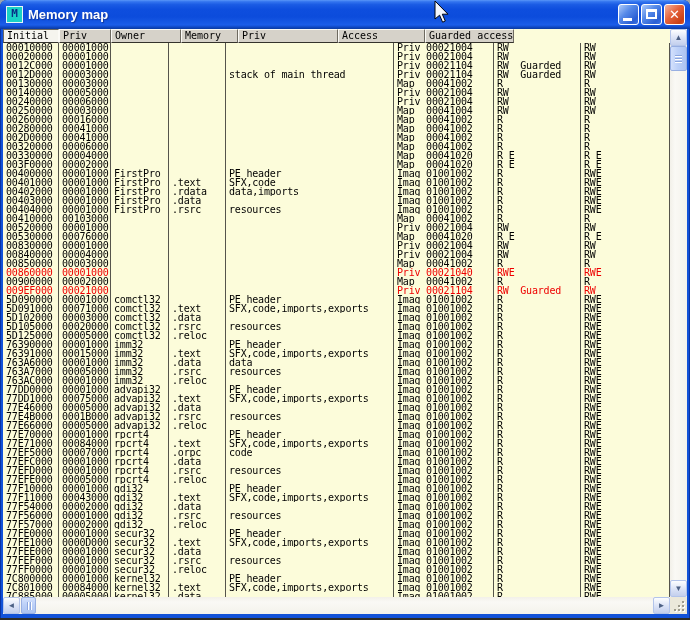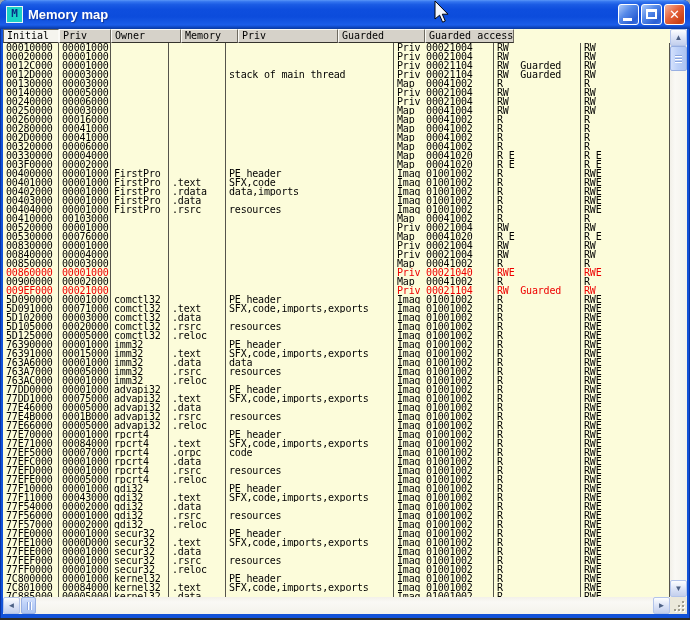--- a/index.html
+++ b/index.html
@@ -99,21 +99,21 @@
     </div>
   </div>
 
   <div class="client">
     <div class="header-row">
         <div class="hcell active" style="width: 56px;">Initial</div>
         <div class="hcell" style="width: 52px;">Priv</div>
         <div class="hcell" style="width: 70px;">Owner</div>
         <div class="hcell" style="width: 57px;">Memory</div>
         <div class="hcell" style="width: 100px;">Priv</div>
-        <div class="hcell" style="width: 87px;">Guarded</div>
+        <div class="hcell" style="width: 87px;">Access</div>
         <div class="hcell" style="width: 89px;">Guarded access</div>
       </div>
     <div class="rows">
         <div class="trow"><div class="tcell" style="width: 56px;">00010000</div><div class="tcell" style="width: 52px;">00001000</div><div class="tcell" style="width: 58px;"></div><div class="tcell" style="width: 57px;"></div><div class="tcell" style="width: 168px;"></div><div class="tcell" style="width: 100px;">Priv 00021004</div><div class="tcell" style="width: 87px;">RW</div><div class="tcell" style="width: 89px;">RW</div></div>
         <div class="trow"><div class="tcell" style="width: 56px;">00020000</div><div class="tcell" style="width: 52px;">00001000</div><div class="tcell" style="width: 58px;"></div><div class="tcell" style="width: 57px;"></div><div class="tcell" style="width: 168px;"></div><div class="tcell" style="width: 100px;">Priv 00021004</div><div class="tcell" style="width: 87px;">RW</div><div class="tcell" style="width: 89px;">RW</div></div>
         <div class="trow"><div class="tcell" style="width: 56px;">0012C000</div><div class="tcell" style="width: 52px;">00001000</div><div class="tcell" style="width: 58px;"></div><div class="tcell" style="width: 57px;"></div><div class="tcell" style="width: 168px;"></div><div class="tcell" style="width: 100px;">Priv 00021104</div><div class="tcell" style="width: 87px;">RW  Guarded</div><div class="tcell" style="width: 89px;">RW</div></div>
         <div class="trow"><div class="tcell" style="width: 56px;">0012D000</div><div class="tcell" style="width: 52px;">00003000</div><div class="tcell" style="width: 58px;"></div><div class="tcell" style="width: 57px;"></div><div class="tcell" style="width: 168px;">stack of main thread</div><div class="tcell" style="width: 100px;">Priv 00021104</div><div class="tcell" style="width: 87px;">RW  Guarded</div><div class="tcell" style="width: 89px;">RW</div></div>
         <div class="trow"><div class="tcell" style="width: 56px;">00130000</div><div class="tcell" style="width: 52px;">00003000</div><div class="tcell" style="width: 58px;"></div><div class="tcell" style="width: 57px;"></div><div class="tcell" style="width: 168px;"></div><div class="tcell" style="width: 100px;">Map  00041002</div><div class="tcell" style="width: 87px;">R</div><div class="tcell" style="width: 89px;">R</div></div>
         <div class="trow"><div class="tcell" style="width: 56px;">00140000</div><div class="tcell" style="width: 52px;">00005000</div><div class="tcell" style="width: 58px;"></div><div class="tcell" style="width: 57px;"></div><div class="tcell" style="width: 168px;"></div><div class="tcell" style="width: 100px;">Priv 00021004</div><div class="tcell" style="width: 87px;">RW</div><div class="tcell" style="width: 89px;">RW</div></div>
         <div class="trow"><div class="tcell" style="width: 56px;">00240000</div><div class="tcell" style="width: 52px;">00006000</div><div class="tcell" style="width: 58px;"></div><div class="tcell" style="width: 57px;"></div><div class="tcell" style="width: 168px;"></div><div class="tcell" style="width: 100px;">Priv 00021004</div><div class="tcell" style="width: 87px;">RW</div><div class="tcell" style="width: 89px;">RW</div></div>

